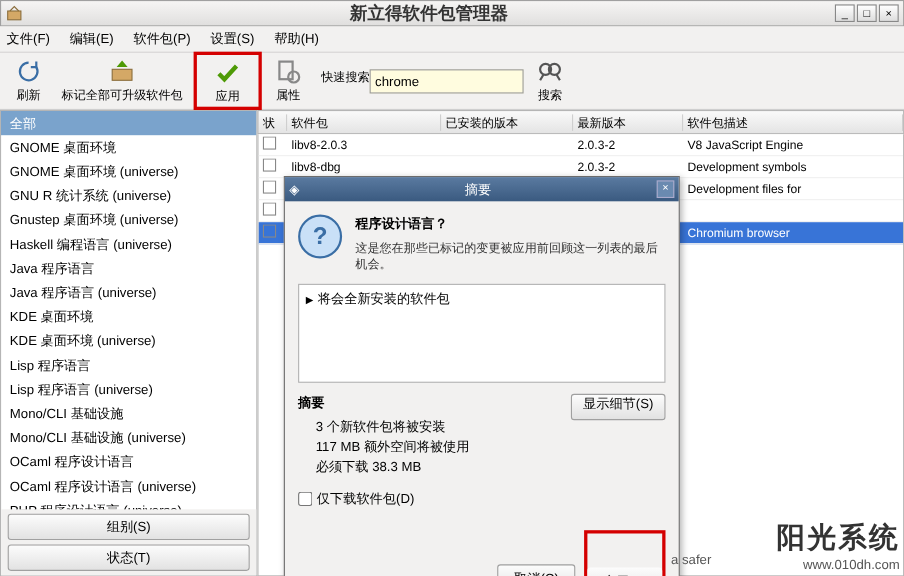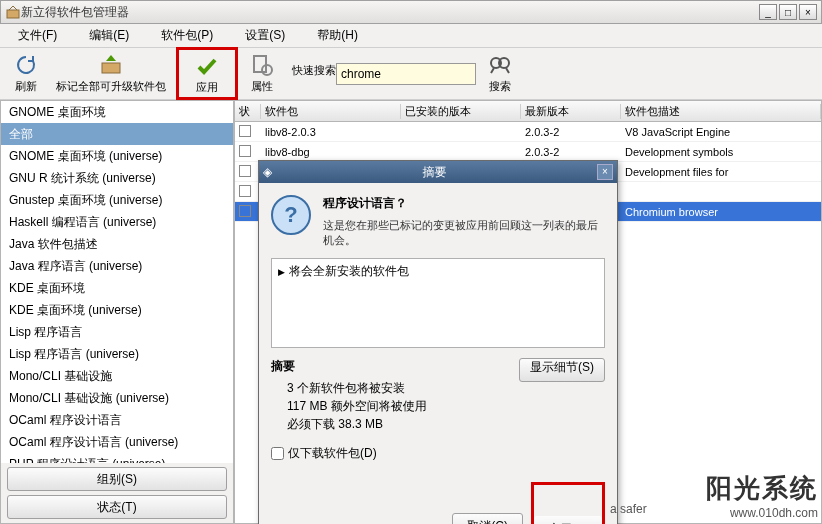--- a/index.html
+++ b/index.html
@@ -1,22 +1,22 @@
 <!DOCTYPE html>
 <html><head>
 <meta charset="utf-8">
 <style>
 * { box-sizing: border-box; margin: 0; padding: 0; font-family: "Microsoft YaHei", "WenQuanYi", sans-serif; font-size: 12px; }
 body { background: #eeeeec; width: 822px; height: 524px; overflow: hidden; position: relative; }
 .titlebar { height: 24px; background: linear-gradient(#f6f5f4,#e0dfde); border: 1px solid #a0a0a0; display: flex; align-items: center; padding: 0 4px; }
 .titlebar-icon { width: 16px; height: 16px; }
-.titlebar-title { flex: 1; color: #333; font-size: 12px; }
+.titlebar-title { flex: 1; text-align: center; color: #333; font-size: 16px; font-weight: bold; }
 .win-btns { display: flex; gap: 2px; }
 .win-btn { width: 18px; height: 16px; border: 1px solid #888; background: linear-gradient(#fff,#ddd); display: flex; align-items: center; justify-content: center; font-size: 10px; cursor: pointer; }
-.menubar { height: 24px; background: #f2f1f0; border-bottom: 1px solid #cfcfcf; display: flex; align-items: center; padding: 0 12px; gap: 20px; }
+.menubar { height: 24px; background: #f2f1f0; border-bottom: 1px solid #cfcfcf; display: flex; align-items: center; padding: 0 0; gap: 6px; }
 .menu-item { padding: 2px 6px; cursor: pointer; }
 .toolbar { height: 52px; background: #f2f1f0; border-bottom: 1px solid #cfcfcf; display: flex; align-items: center; padding: 2px 6px; gap: 4px; }
 .tb-btn { display: flex; flex-direction: column; align-items: center; justify-content: center; padding: 2px 6px; cursor: pointer; min-width: 40px; }
 .tb-btn .ico { width: 24px; height: 24px; display: flex; align-items: center; justify-content: center; }
 .tb-btn .lbl { font-size: 11px; margin-top: 2px; }
 .tb-apply-hl { border: 3px solid #d40000; padding: 2px 8px 0; }
 .searchbox { display: flex; flex-direction: row; margin-left: 6px; }
 .search-input { width: 140px; height: 22px; border: 1px solid #999; background: #fffcdf; padding: 0 4px; }
 .main { display: flex; height: calc(100% - 24px - 24px - 52px); position: relative; }
 .sidebar { width: 240px; background: #fff; border: 1px solid #b5b5b5; display: flex; flex-direction: column; }
@@ -137,27 +137,27 @@
           <path d="M6 15l-3 5M18 15l3 5" stroke="#555" stroke-width="2"></path>
         </svg>
       </span>
     <span class="lbl">搜索</span>
   </div>
 </div>
 
 <div class="main">
   <div class="sidebar">
     <div class="sb-list" id="sb-list">
+        <div class="sb-item sel">全部</div>
         <div class="sb-item">GNOME 桌面环境</div>
-        <div class="sb-item sel">全部</div>
         <div class="sb-item">GNOME 桌面环境 (universe)</div>
         <div class="sb-item">GNU R 统计系统 (universe)</div>
         <div class="sb-item">Gnustep 桌面环境 (universe)</div>
         <div class="sb-item">Haskell 编程语言 (universe)</div>
-        <div class="sb-item">Java 软件包描述</div>
+        <div class="sb-item">Java 程序语言</div>
         <div class="sb-item">Java 程序语言 (universe)</div>
         <div class="sb-item">KDE 桌面环境</div>
         <div class="sb-item">KDE 桌面环境 (universe)</div>
         <div class="sb-item">Lisp 程序语言</div>
         <div class="sb-item">Lisp 程序语言 (universe)</div>
         <div class="sb-item">Mono/CLI 基础设施</div>
         <div class="sb-item">Mono/CLI 基础设施 (universe)</div>
         <div class="sb-item">OCaml 程序设计语言</div>
         <div class="sb-item">OCaml 程序设计语言 (universe)</div>
         <div class="sb-item">PHP 程序设计语言 (universe)</div>

